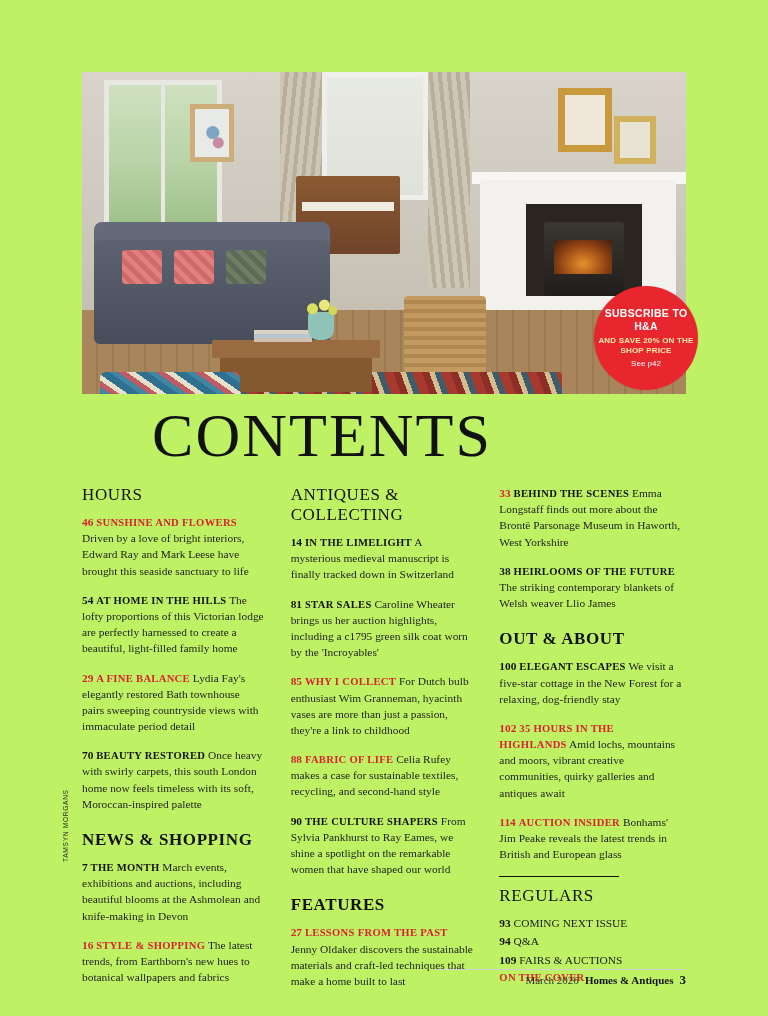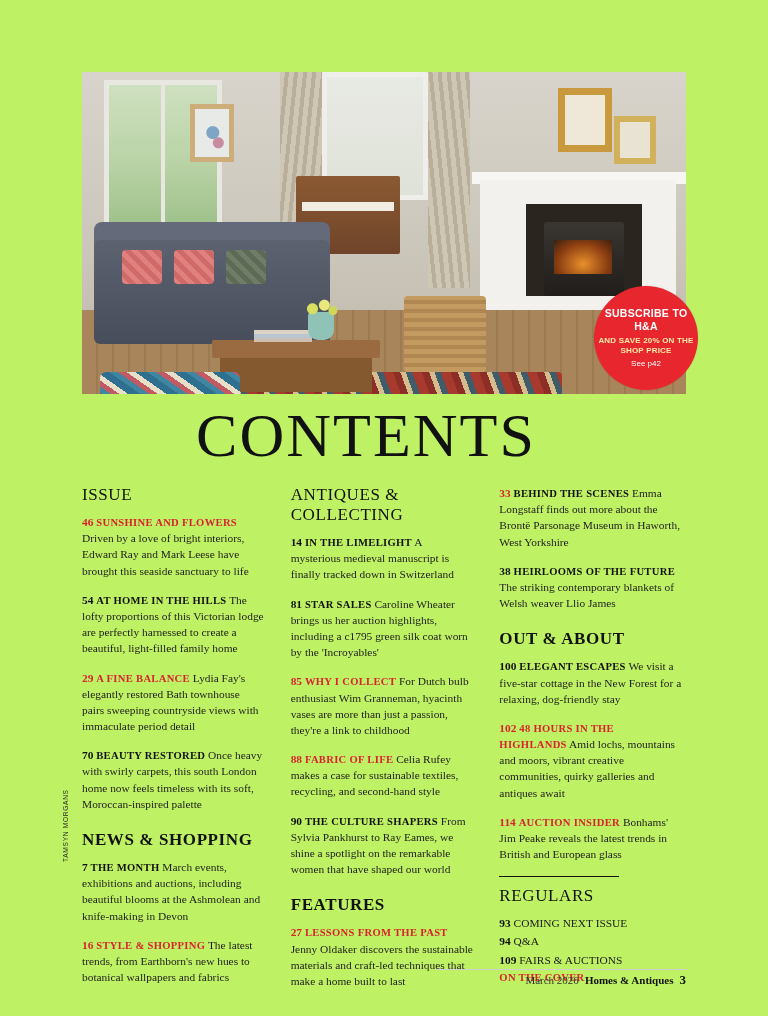--- a/index.html
+++ b/index.html
@@ -186,21 +186,20 @@
 
   
   .contents-title {
     position: absolute;
     left: 0; top: 400px; width: 644px;
     text-align: center;
     font-family: "Liberation Serif", serif;
     font-size: 62px;
     letter-spacing: 2px;
     color: #111;
-    margin-left: 44px;
   }
 
   
   .cols {
     position: absolute;
     left: 82px; top: 485px;
     width: 604px; height: 460px;
     display: flex;
     gap: 22px;
   }
@@ -307,21 +306,21 @@
     <div class="r2">AND SAVE 20%
 ON THE SHOP
 PRICE</div>
     <div class="r3">See p42</div>
   </div>
 
   <div class="contents-title">CONTENTS</div>
 
   <div class="cols">
     <div class="col" id="col-0">
-        <div class="sec-head" style="white-space: pre-line;">ISSUE</div>
+        <div class="sec-head" style="white-space: pre-line;">HOURS</div>
         <p class="entry"><span class="pg red">46</span> <span class="ttl red">SUNSHINE AND FLOWERS</span> <span>Driven by a love of bright interiors, Edward Ray and Mark Leese have brought this seaside sanctuary to life</span></p>
         <p class="entry"><span class="pg">54</span> <span class="ttl black">AT HOME IN THE HILLS</span> <span>The lofty proportions of this Victorian lodge are perfectly harnessed to create a beautiful, light-filled family home</span></p>
         <p class="entry"><span class="pg red">29</span> <span class="ttl red">A FINE BALANCE</span> <span>Lydia Fay's elegantly restored Bath townhouse pairs sweeping countryside views with immaculate period detail</span></p>
         <p class="entry"><span class="pg">70</span> <span class="ttl black">BEAUTY RESTORED</span> <span>Once heavy with swirly carpets, this south London home now feels timeless with its soft, Moroccan-inspired palette</span></p>
         <div class="sec-head spaced" style="white-space: pre-line;">NEWS &amp; SHOPPING</div>
         <p class="entry"><span class="pg">7</span> <span class="ttl black">THE MONTH</span> <span>March events, exhibitions and auctions, including beautiful blooms at the Ashmolean and knife-making in Devon</span></p>
         <p class="entry"><span class="pg red">16</span> <span class="ttl red">STYLE &amp; SHOPPING</span> <span>The latest trends, from Earthborn's new hues to botanical wallpapers and fabrics</span></p>
       </div>
     <div class="col" id="col-1">
         <div class="sec-head" style="white-space: pre-line;">ANTIQUES &amp;
@@ -332,21 +331,21 @@
         <p class="entry"><span class="pg red">88</span> <span class="ttl red">FABRIC OF LIFE</span> <span>Celia Rufey makes a case for sustainable textiles, recycling, and second-hand style</span></p>
         <p class="entry"><span class="pg">90</span> <span class="ttl black">THE CULTURE SHAPERS</span> <span>From Sylvia Pankhurst to Ray Eames, we shine a spotlight on the remarkable women that have shaped our world</span></p>
         <div class="sec-head spaced" style="white-space: pre-line;">FEATURES</div>
         <p class="entry"><span class="pg red">27</span> <span class="ttl red">LESSONS FROM THE PAST</span> <span>Jenny Oldaker discovers the sustainable materials and craft-led techniques that make a home built to last</span></p>
       </div>
     <div class="col" id="col-2">
         <p class="entry"><span class="pg red">33</span> <span class="ttl black">BEHIND THE SCENES</span> <span>Emma Longstaff finds out more about the Brontë Parsonage Museum in Haworth, West Yorkshire</span></p>
         <p class="entry"><span class="pg">38</span> <span class="ttl black">HEIRLOOMS OF THE FUTURE</span> <span>The striking contemporary blankets of Welsh weaver Llio James</span></p>
         <div class="sec-head spaced" style="white-space: pre-line;">OUT &amp; ABOUT</div>
         <p class="entry"><span class="pg">100</span> <span class="ttl black">ELEGANT ESCAPES</span> <span>We visit a five-star cottage in the New Forest for a relaxing, dog-friendly stay</span></p>
-        <p class="entry"><span class="pg red">102</span> <span class="ttl red">48 HOURS IN THE HIGHLANDS</span> <span>Amid lochs, mountains and moors, vibrant creative communities, quirky galleries and antiques await</span></p>
+        <p class="entry"><span class="pg red">102</span> <span class="ttl red">35 HOURS IN THE HIGHLANDS</span> <span>Amid lochs, mountains and moors, vibrant creative communities, quirky galleries and antiques await</span></p>
         <p class="entry"><span class="pg red">114</span> <span class="ttl red">AUCTION INSIDER</span> <span>Bonhams' Jim Peake reveals the latest trends in British and European glass</span></p>
         <hr class="rule">
         <div class="sec-head">REGULARS</div>
         <div class="reg-list">
           <div><span class="pg">93</span> <span>COMING NEXT ISSUE</span></div>
           <div><span class="pg">94</span> <span>Q&amp;A</span></div>
           <div><span class="pg">109</span> <span>FAIRS &amp; AUCTIONS</span></div>
           <div class="onthecover">ON THE COVER</div>
         </div>
       </div>

